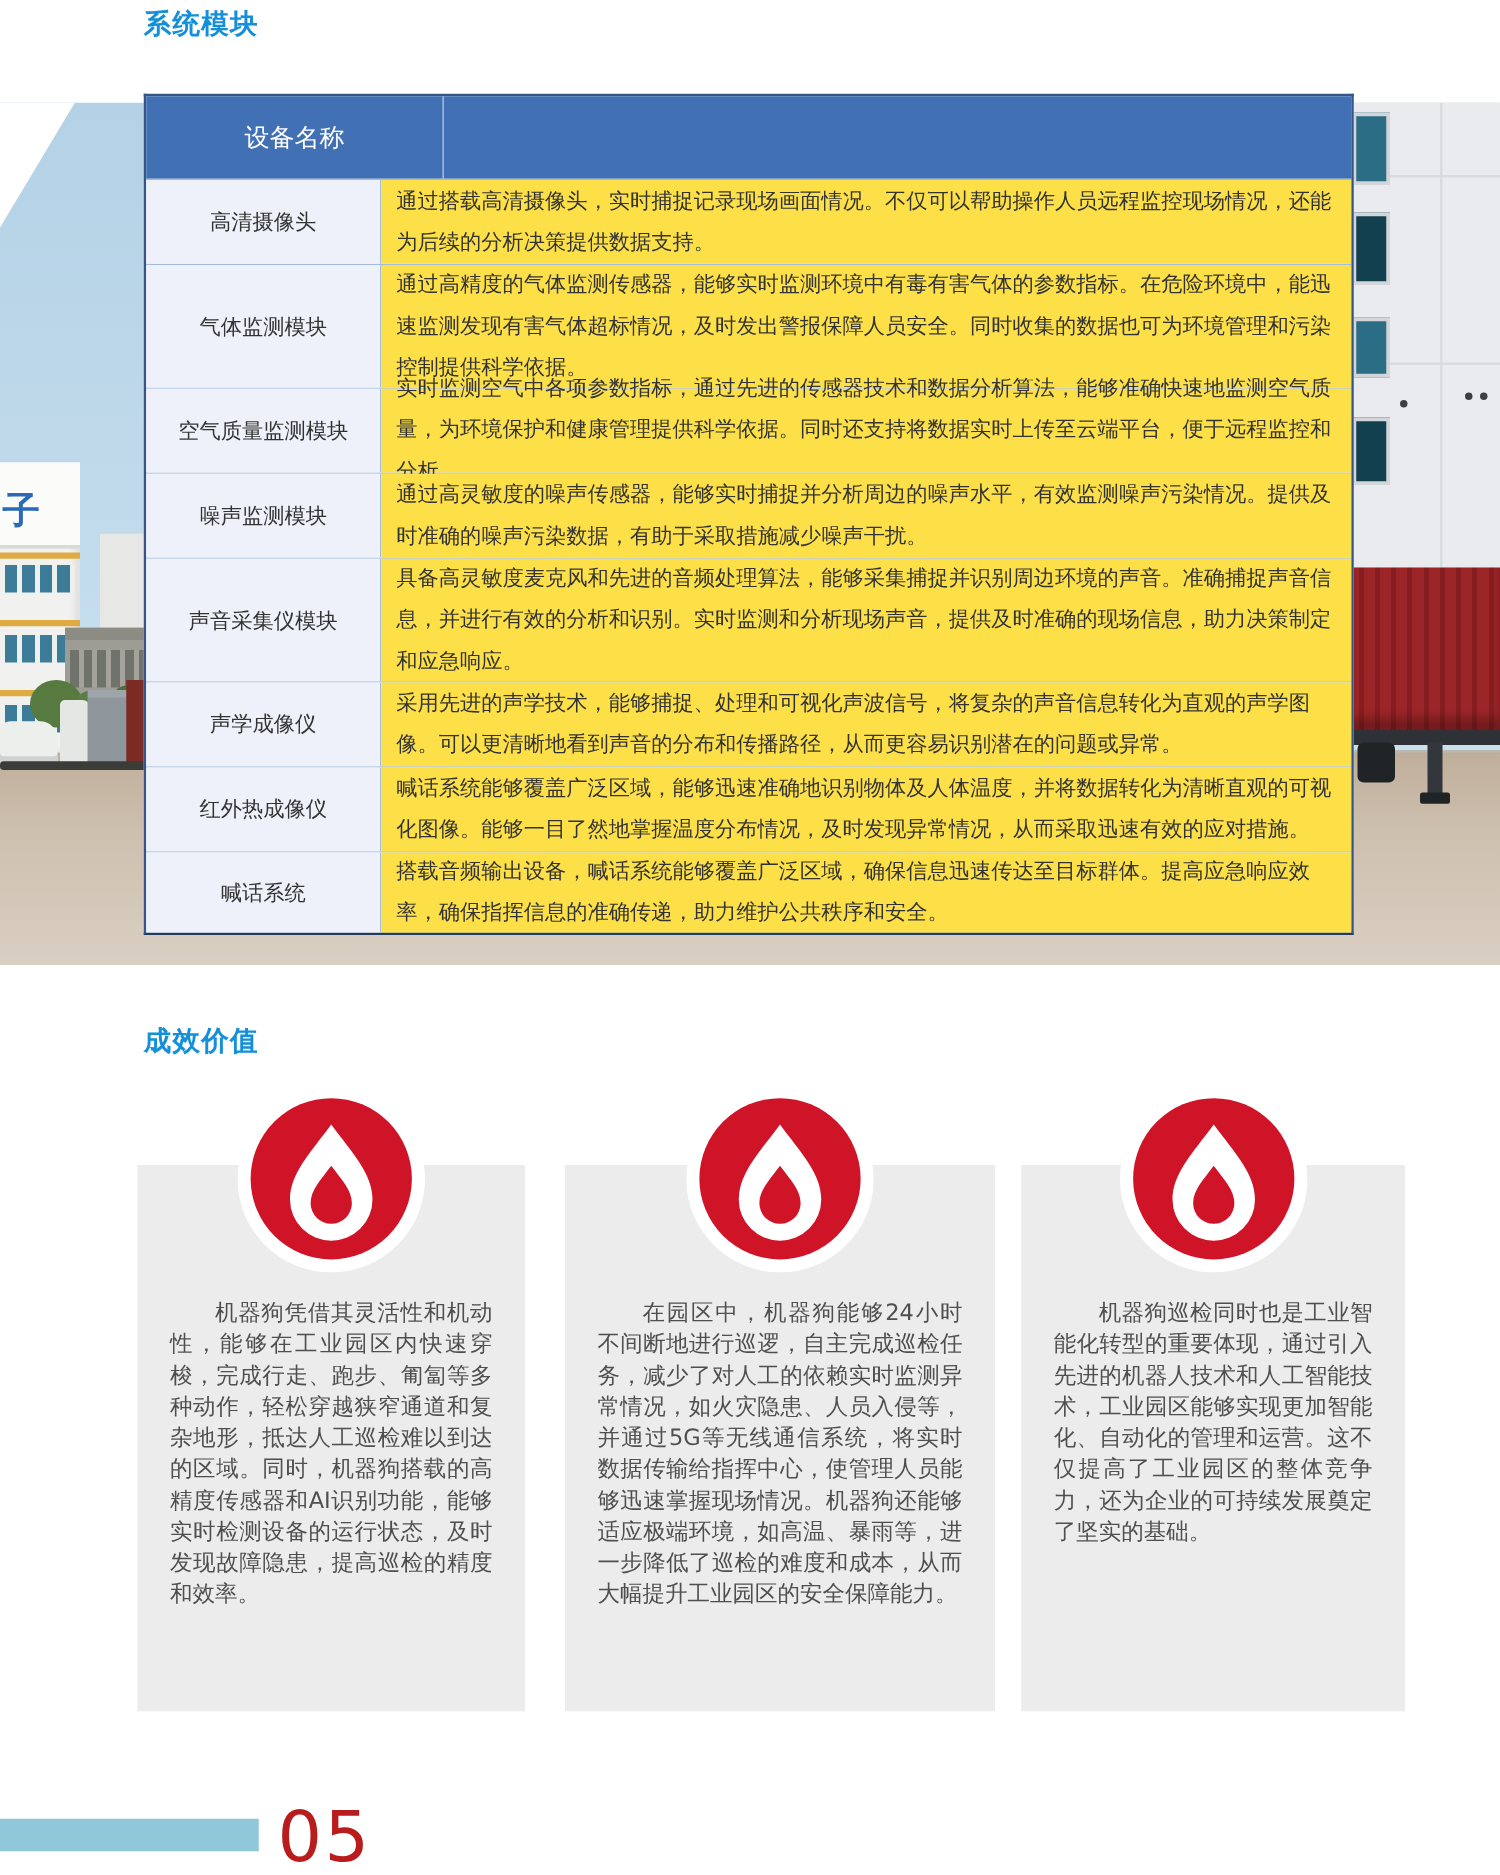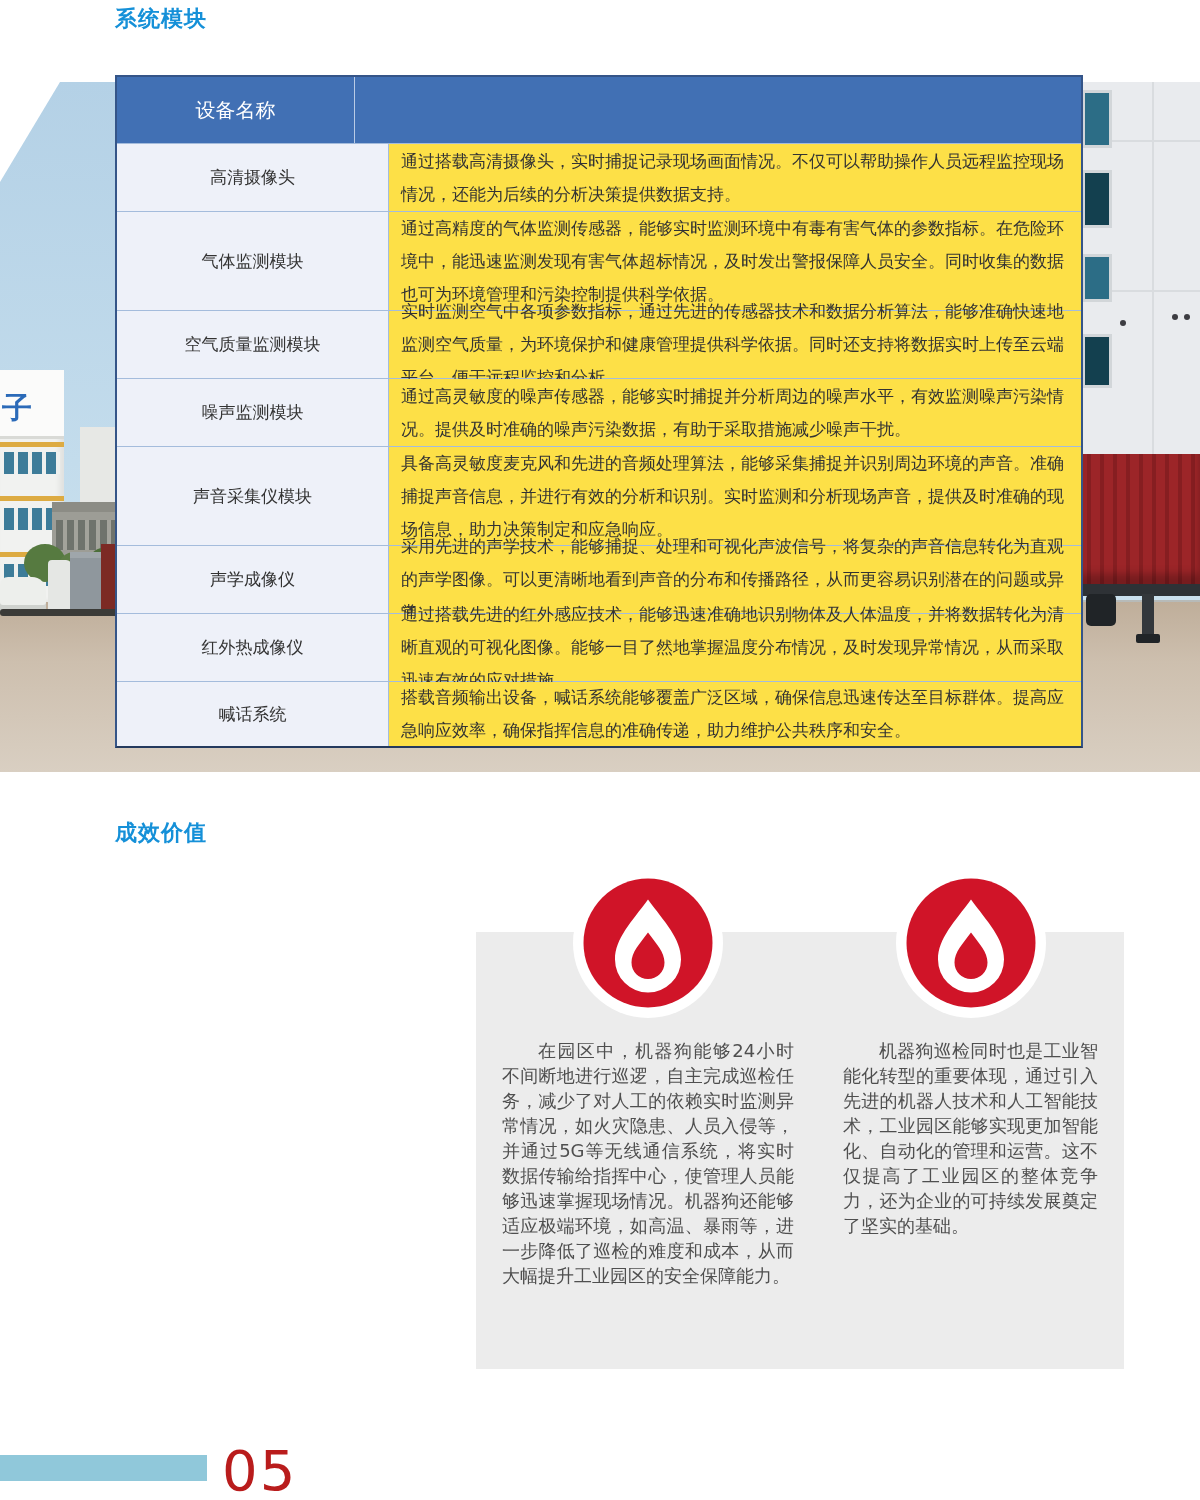--- a/index.html
+++ b/index.html
@@ -59,31 +59,31 @@
 
   
   .doc-table{position:absolute;left:115px;top:75px;width:968px;border:2px solid #355588;
              border-bottom-color:#243a5e;background:#ffffff;box-sizing:border-box;}
   .t-head{display:flex;background:#4170b4;color:#ffffff;}
   .t-h{display:flex;align-items:center;justify-content:center;font-size:20px;height:66px;box-sizing:border-box;}
   .t-h.c1{width:238px;border-right:1px solid #b9cbe6;}
   .t-h.c2{flex:1;}
   .t-row{display:flex;border-top:1px solid #a4bcdc;}
   .cell{box-sizing:border-box;font-size:17px;color:#333333;}
-  .cell.c1{width:272px;background:#eef1f9;border-right:1px solid #a4bcdc;
+  .cell.c1{width:188px;background:#eef1f9;border-right:1px solid #a4bcdc;
            display:flex;align-items:center;justify-content:center;text-align:center;padding:0 8px;}
   .cell.c2{flex:1;display:flex;align-items:center;background:#fde047;padding:2px 10px 2px 12px;line-height:33px;}
   .t-row{height:67px;}
   .t-row.tall{height:98px;}
   .t-row.short{height:64px;}
 
   
   .card{position:absolute;top:932px;height:437px;background:#ececec;}
   #card-0{left:110px;width:310px;}
-  #card-1{left:476px;width:344px;}
+  #card-1{left:452px;width:344px;}
   #card-2{left:817px;width:307px;}
   .badge{position:absolute;top:-64px;left:50%;transform:translateX(-50%);width:150px;height:150px;}
   .card-text{margin:106px 26px 0 26px;font-size:18px;line-height:25px;color:#4f4f4f;
              text-align:justify;text-indent:2em;}
 
   
   .footer-bar{position:absolute;left:0;top:1455px;width:207px;height:26px;background:#90c8da;}
   .page-num{position:absolute;left:222px;top:1438px;font-size:56px;color:#b91c1c;letter-spacing:2px;}
 </style>
 </head>
@@ -161,30 +161,41 @@
     <div class="t-row tall">
       <div class="cell c1">声音采集仪模块</div>
       <div class="cell c2">具备高灵敏度麦克风和先进的音频处理算法，能够采集捕捉并识别周边环境的声音。准确捕捉声音信息，并进行有效的分析和识别。实时监测和分析现场声音，提供及时准确的现场信息，助力决策制定和应急响应。</div>
     </div>
     <div class="t-row">
       <div class="cell c1">声学成像仪</div>
       <div class="cell c2">采用先进的声学技术，能够捕捉、处理和可视化声波信号，将复杂的声音信息转化为直观的声学图像。可以更清晰地看到声音的分布和传播路径，从而更容易识别潜在的问题或异常。</div>
     </div>
     <div class="t-row">
       <div class="cell c1">红外热成像仪</div>
-      <div class="cell c2">通过搭载先进的红外感应技术，能够迅速准确地识别物体及人体温度，并将数据转化为清晰直观的可视化图像。能够一目了然地掌握温度分布情况，及时发现异常情况，从而采取迅速有效的应对措施。</div>
+      <div class="cell c2">喊话系统能够覆盖广泛区域，能够迅速准确地识别物体及人体温度，并将数据转化为清晰直观的可视化图像。能够一目了然地掌握温度分布情况，及时发现异常情况，从而采取迅速有效的应对措施。</div>
     </div>
     <div class="t-row short">
       <div class="cell c1">喊话系统</div>
       <div class="cell c2">搭载音频输出设备，喊话系统能够覆盖广泛区域，确保信息迅速传达至目标群体。提高应急响应效率，确保指挥信息的准确传递，助力维护公共秩序和安全。</div>
     </div>
   </div>
 
   <div class="sec-title" id="value-title">成效价值</div>
 
+  <div class="card" id="card-0">
+    <div class="badge">
+      <svg viewBox="0 0 100 100" width="150" height="150">
+        <circle cx="50" cy="50" r="50" fill="#ffffff"></circle>
+        <circle cx="50" cy="50" r="43" fill="#d01428"></circle>
+        <path d="M50 21 C39 36 28 47 28 61 a22 22 0 0 0 44 0 C72 47 61 36 50 21 Z" fill="#ffffff"></path>
+        <path d="M50 43 C44.5 50.5 39 56 39 63 a11 11 0 0 0 22 0 C61 56 55.5 50.5 50 43 Z" fill="#d01428"></path>
+      </svg>
+    </div>
+    <div class="card-text">机器狗凭借其灵活性和机动性，能够在工业园区内快速穿梭，完成行走、跑步、匍匐等多种动作，轻松穿越狭窄通道和复杂地形，抵达人工巡检难以到达的区域。同时，机器狗搭载的高精度传感器和AI识别功能，能够实时检测设备的运行状态，及时发现故障隐患，提高巡检的精度和效率。</div>
+  </div>
 
   <div class="card" id="card-1">
     <div class="badge">
       <svg viewBox="0 0 100 100" width="150" height="150">
         <circle cx="50" cy="50" r="50" fill="#ffffff"></circle>
         <circle cx="50" cy="50" r="43" fill="#d01428"></circle>
         <path d="M50 21 C39 36 28 47 28 61 a22 22 0 0 0 44 0 C72 47 61 36 50 21 Z" fill="#ffffff"></path>
         <path d="M50 43 C44.5 50.5 39 56 39 63 a11 11 0 0 0 22 0 C61 56 55.5 50.5 50 43 Z" fill="#d01428"></path>
       </svg>
     </div>

